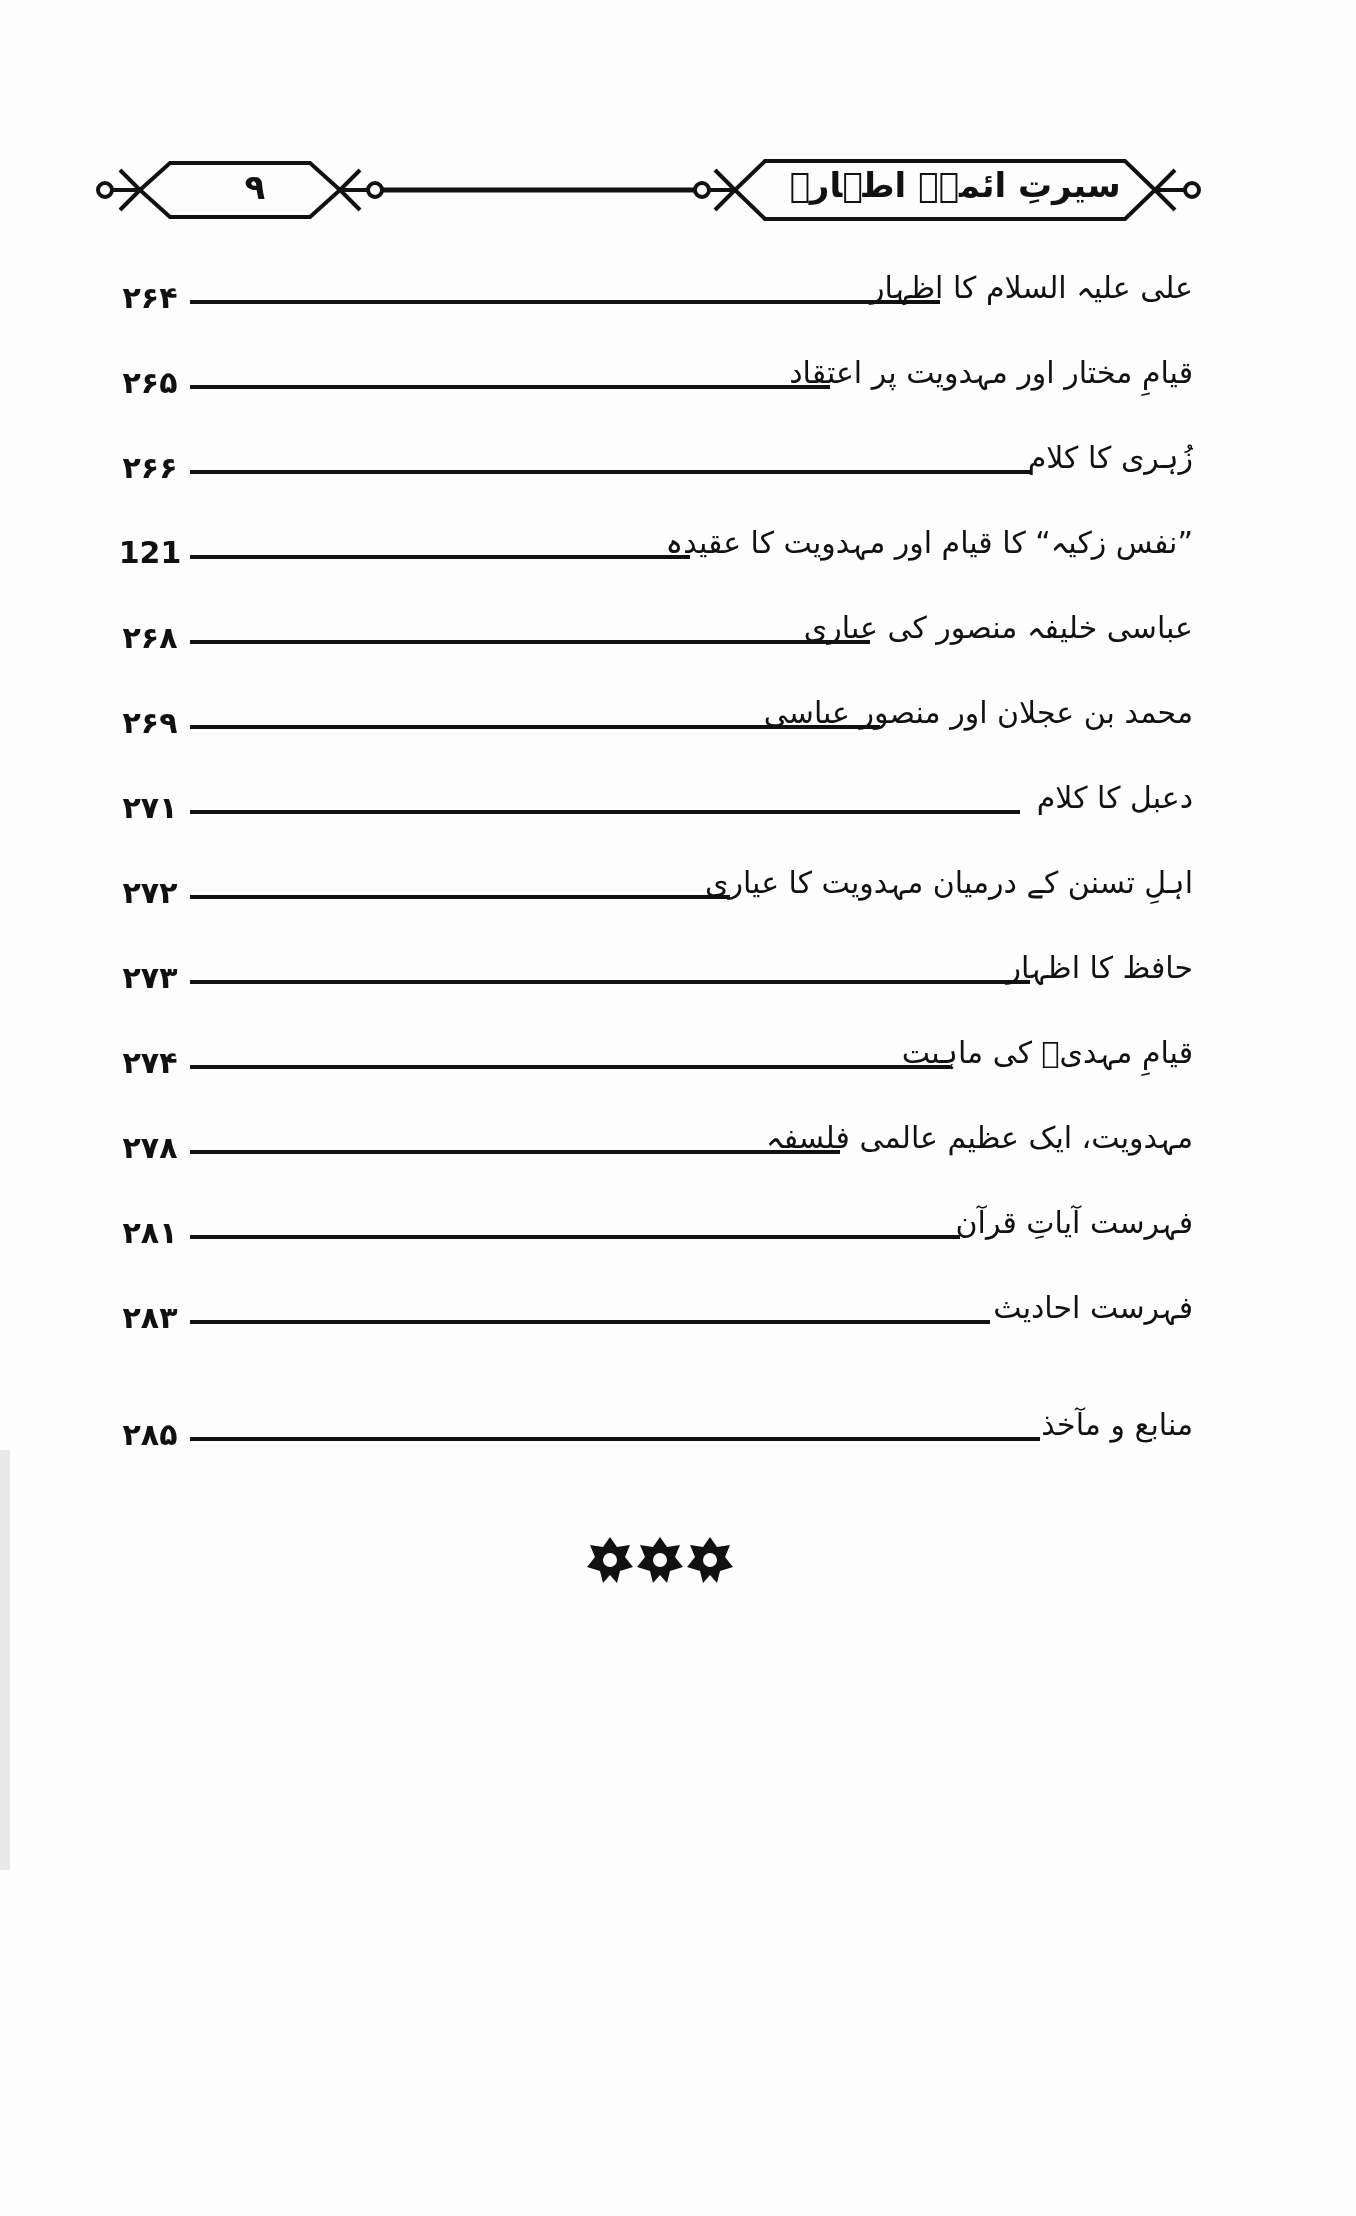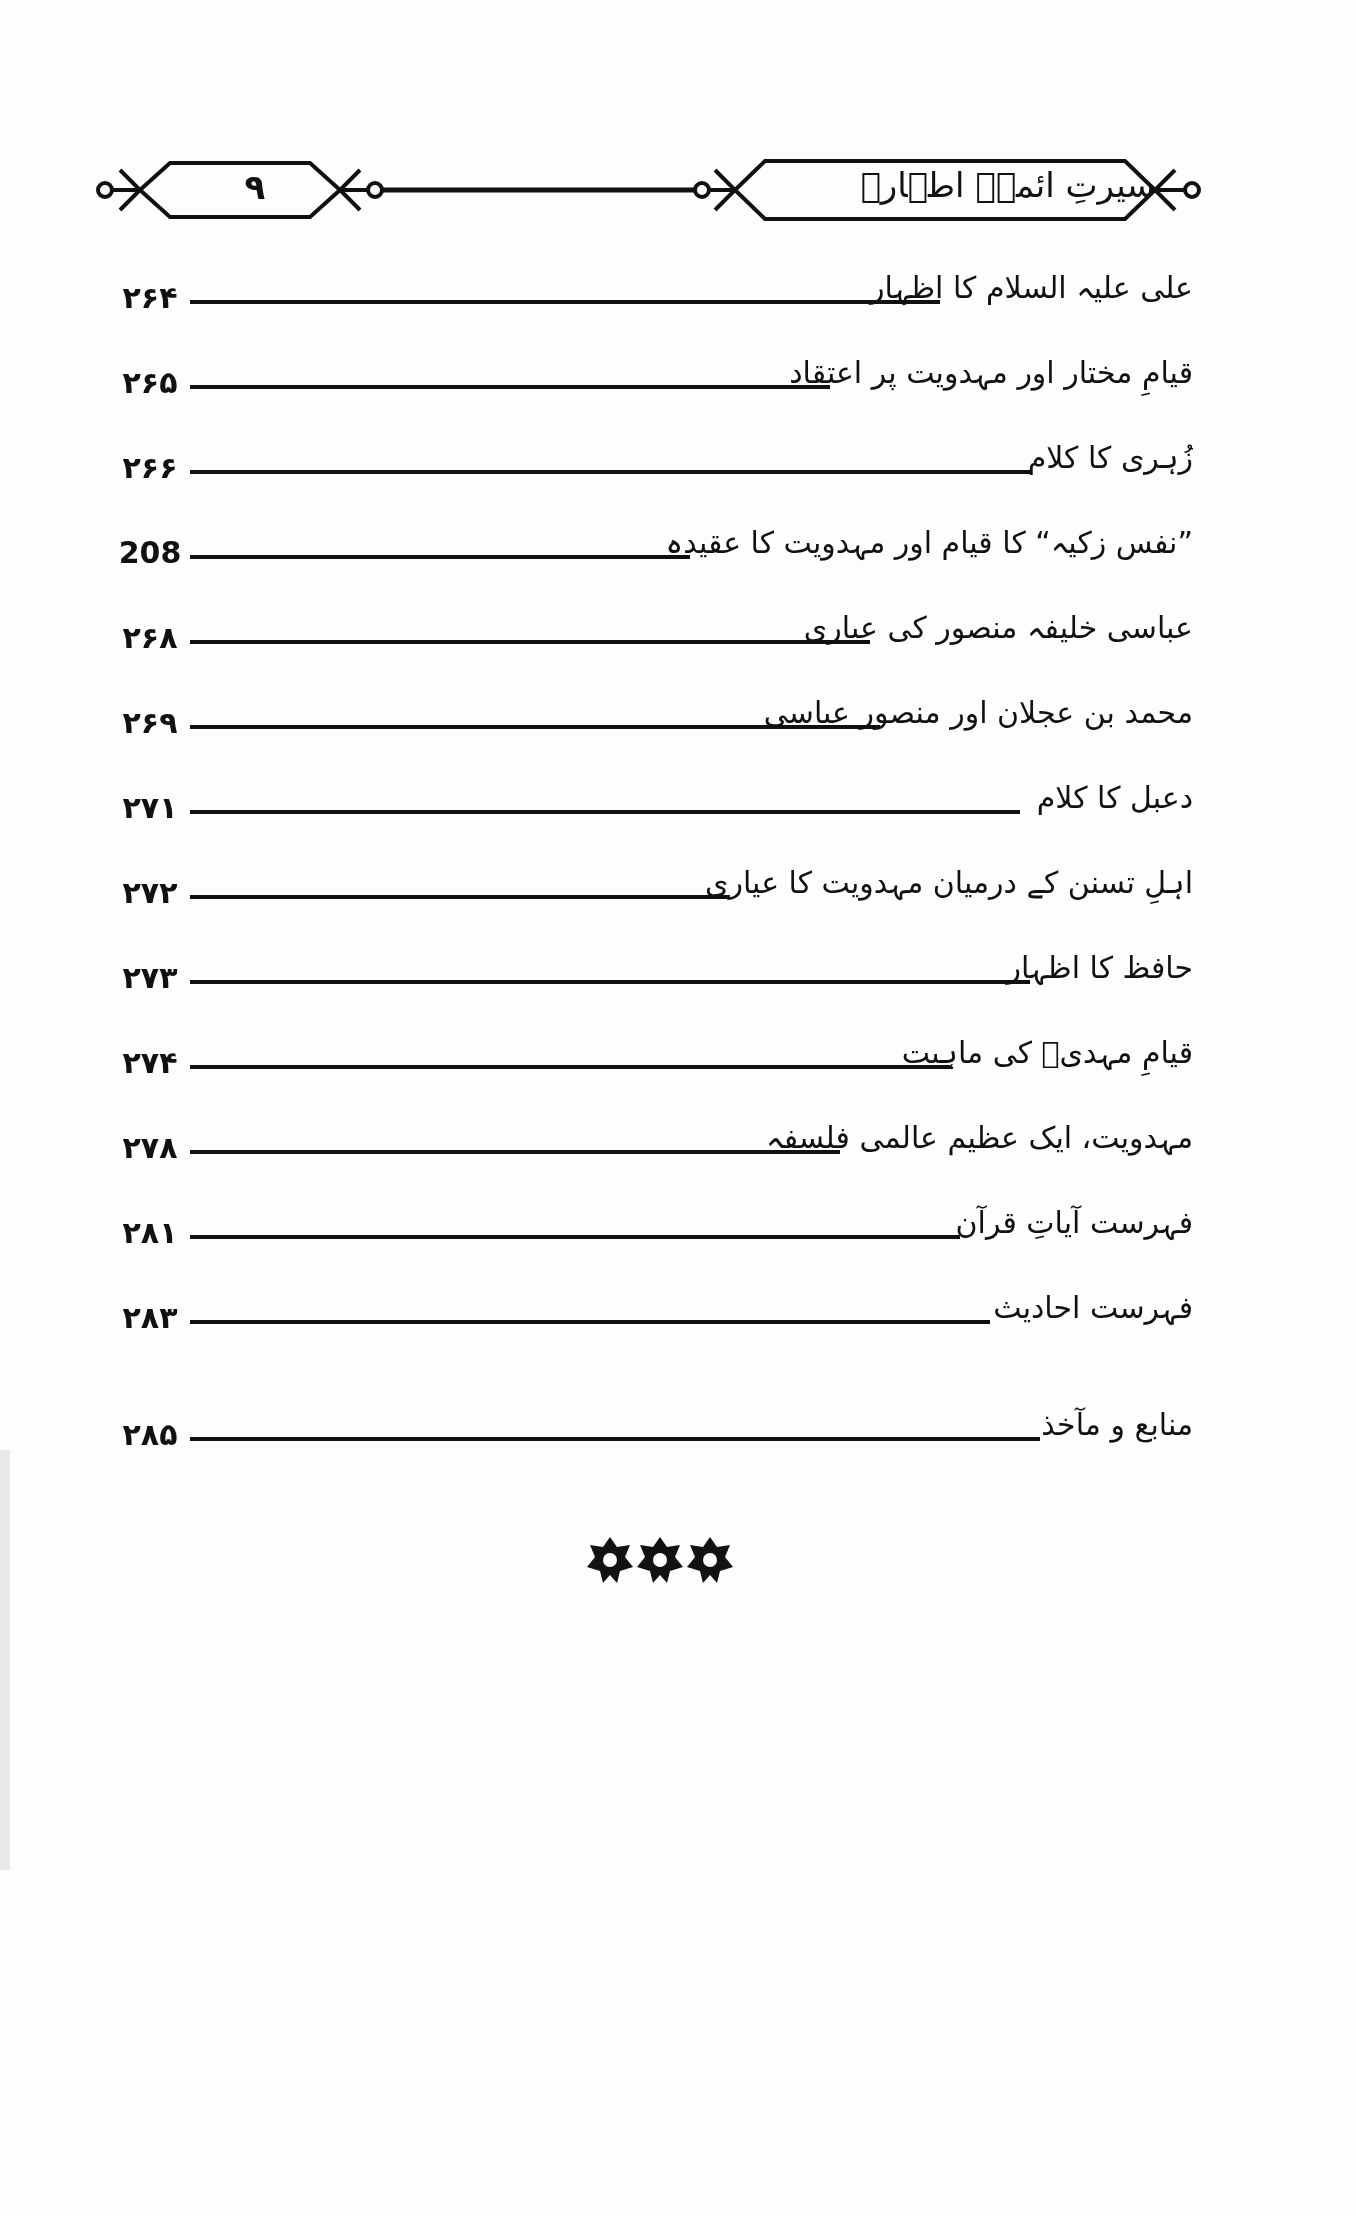--- a/index.html
+++ b/index.html
@@ -1,21 +1,21 @@
 <!DOCTYPE html>
 <html><head>
 <meta charset="utf-8">
 <style>
   html,body{margin:0;padding:0;}
   body{width:1356px;height:2216px;background:#fdfdfd;position:relative;overflow:hidden;font-family:"DejaVu Sans",sans-serif;color:#111;}
   .edge{position:absolute;left:0;top:1450px;width:10px;height:420px;background:#e8e8e8;}
   .header{position:absolute;left:95px;top:155px;width:1110px;height:70px;}
   .header svg{position:absolute;left:0;top:0;}
   .pgnum{position:absolute;left:110px;top:12px;width:100px;text-align:center;font-size:34px;font-weight:bold;}
-  .title{position:absolute;left:660px;top:10px;width:400px;text-align:right;font-size:34px;font-weight:normal;direction:rtl;}
+  .title{position:absolute;left:660px;top:10px;width:400px;text-align:center;font-size:34px;font-weight:bold;direction:rtl;}
   .row{position:absolute;left:110px;width:1095px;height:60px;}
   .row .num{position:absolute;left:0;top:10px;font-size:30px;font-weight:bold;width:80px;text-align:center;direction:rtl;}
   .row .lead{position:absolute;top:30px;height:4px;background:#111;}
   .row .lbl{position:absolute;right:12px;top:0;font-size:30px;font-weight:normal;direction:rtl;white-space:nowrap;}
   .orn{position:absolute;left:585px;top:1535px;}
 </style>
 </head>
 <body>
 
 <div class="edge"></div>
@@ -50,21 +50,21 @@
       <span class="num">۲۶۵</span>
   <span class="lead" style="left:80px;width:640px"></span>
   <span class="lbl">قیامِ مختار اور مہدویت پر اعتقاد</span>
     </div>
     <div class="row" style="top: 440px;">
       <span class="num">۲۶۶</span>
   <span class="lead" style="left:80px;width:840px"></span>
   <span class="lbl">زُہری کا کلام</span>
     </div>
     <div class="row" style="top: 525px;">
-      <span class="num">208</span>
+      <span class="num">121</span>
   <span class="lead" style="left:80px;width:500px"></span>
   <span class="lbl">”نفس زکیہ“ کا قیام اور مہدویت کا عقیدہ</span>
     </div>
     <div class="row" style="top: 610px;">
       <span class="num">۲۶۸</span>
   <span class="lead" style="left:80px;width:680px"></span>
   <span class="lbl">عباسی خلیفہ منصور کی عیاری</span>
     </div>
     <div class="row" style="top: 695px;">
       <span class="num">۲۶۹</span>

